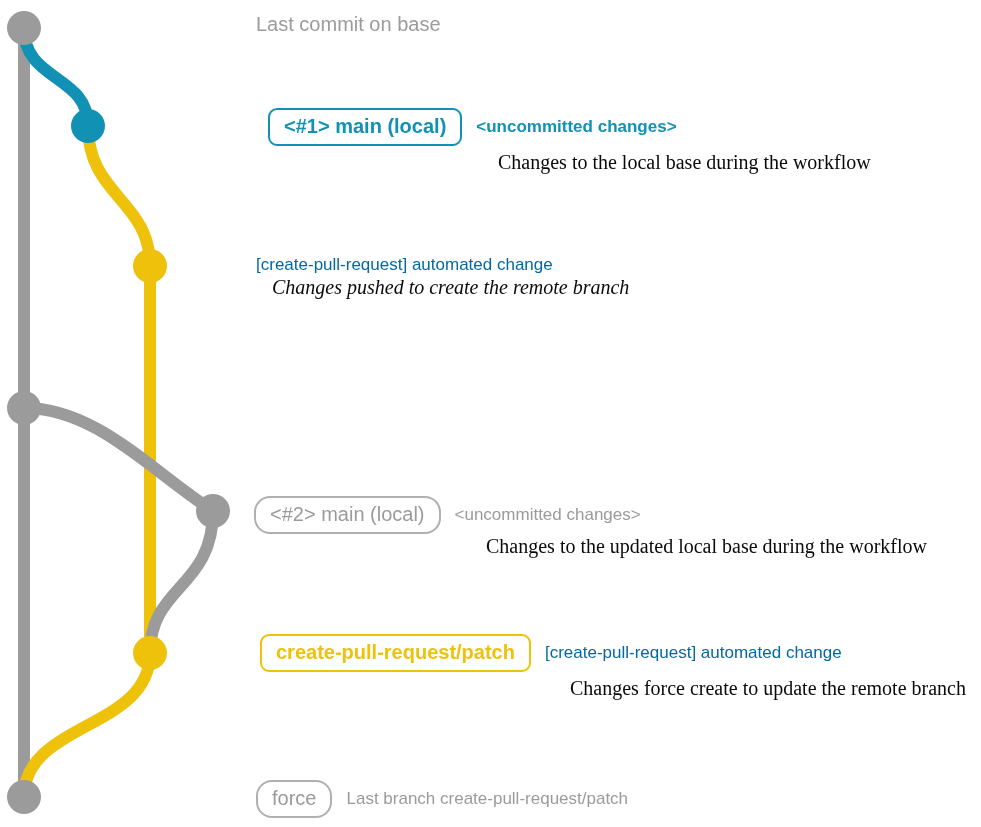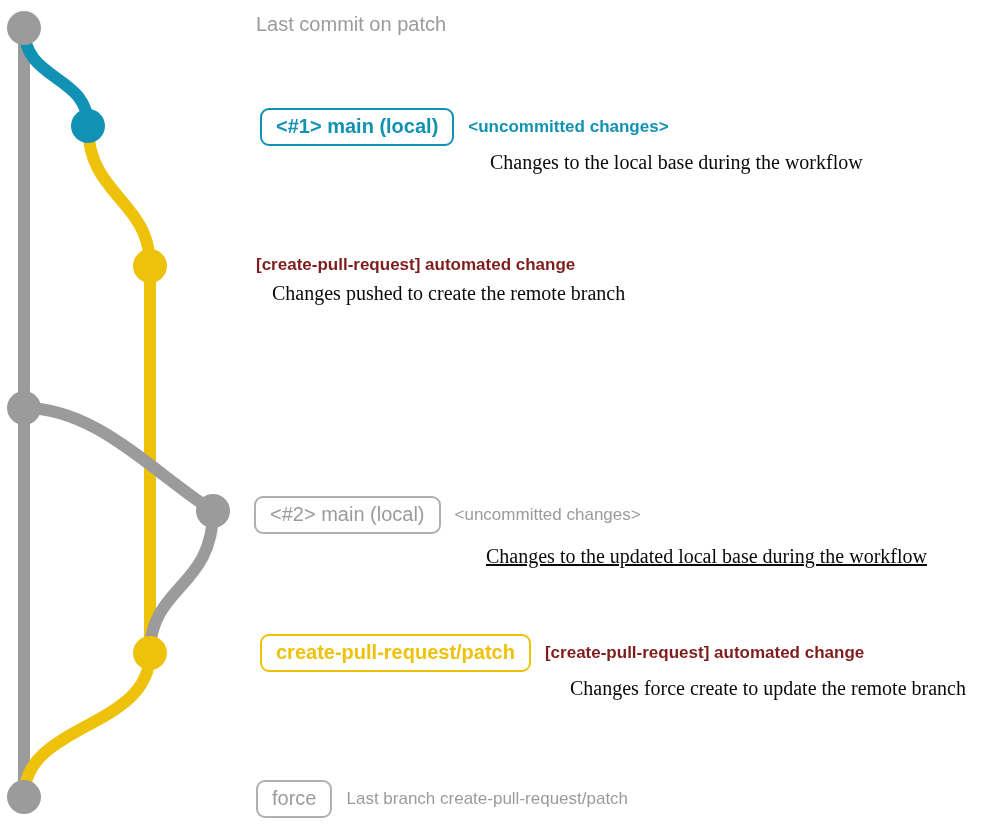--- a/index.html
+++ b/index.html
@@ -34,31 +34,31 @@
     padding:4px 14px 6px 14px;
     font-family:"Liberation Sans", sans-serif;
     font-size:20px;
     line-height:24px;
     color:#9b9b9b;
     background:#ffffff;
     white-space:nowrap;
   }
   .badge.blue{border-color:#1191b4;color:#1191b4;font-weight:bold;}
   .badge.yellow{border-color:#eec20b;color:#eec20b;font-weight:bold;}
-  .badge.gray{border-color:#b0b0b0;color:#9b9b9b;font-weight:normal;}
+  .badge.gray{border-color:#b0b0b0;color:#9b9b9b;font-weight:normal;border-radius:16px;}
 
   
   .subject{
     font-family:"Liberation Sans", sans-serif;
     font-size:17px;
     line-height:24px;
     white-space:nowrap;
   }
   .subject.blue{color:#1191b4;font-weight:bold;}
-  .subject.yellow{color:#7f1d1d;font-weight:bold;}
+  .subject.yellow{color:#0369a1;font-weight:normal;}
   .subject.gray{color:#9b9b9b;font-weight:normal;}
 
   
   .note{
     font-family:"Liberation Serif", serif;
     font-size:20px;
     line-height:20px;
     color:#0a0a0a;
     white-space:nowrap;
   }
@@ -91,48 +91,48 @@
     <circle cx="24" cy="28" r="17" fill="#9b9b9b"></circle>
     <circle cx="88" cy="126" r="17" fill="#1191b4"></circle>
     <circle cx="150" cy="266" r="17" fill="#eec20b"></circle>
     <circle cx="24" cy="408" r="17" fill="#9b9b9b"></circle>
     <circle cx="213" cy="511" r="17" fill="#9b9b9b"></circle>
     <circle cx="150" cy="653" r="17" fill="#eec20b"></circle>
     <circle cx="24" cy="797" r="17" fill="#9b9b9b"></circle>
   </svg>
 
   <div class="row" style="top:12px;left:256px;">
-    <div class="caption">Last commit on patch</div>
+    <div class="caption">Last commit on base</div>
   </div>
 
-  <div class="row" style="top:108px;left:260px;">
+  <div class="row" style="top:108px;left:268px;">
     <div class="stack">
       <div class="inline">
         <span class="badge blue">&lt;#1&gt; main (local)</span>
         <span class="subject blue gap">&lt;uncommitted changes&gt;</span>
       </div>
       <div class="note" style="margin-left:230px;margin-top:6px;">Changes to the local base during the workflow</div>
     </div>
   </div>
 
   <div class="row" style="top:253px;left:256px;">
     <div class="stack">
       <div class="subject yellow">[create-pull-request] automated change</div>
-      <div class="note" style="margin-left:16px;margin-top:6px;">Changes pushed to create the remote branch</div>
+      <div class="note" style="margin-left:16px;font-style:italic;">Changes pushed to create the remote branch</div>
     </div>
   </div>
 
 
   <div class="row" style="top:496px;left:254px;">
     <div class="stack">
       <div class="inline">
         <span class="badge gray">&lt;#2&gt; main (local)</span>
         <span class="subject gray gap">&lt;uncommitted changes&gt;</span>
       </div>
-      <div class="note" style="margin-left:232px;margin-top:12px;text-decoration:underline;">Changes to the updated local base during the workflow</div>
+      <div class="note" style="margin-left:232px;margin-top:2px;">Changes to the updated local base during the workflow</div>
     </div>
   </div>
 
   <div class="row" style="top:634px;left:260px;">
     <div class="stack">
       <div class="inline">
         <span class="badge yellow">create-pull-request/patch</span>
         <span class="subject yellow gap">[create-pull-request] automated change</span>
       </div>
       <div class="note" style="margin-left:310px;margin-top:6px;">Changes force create to update the remote branch</div>

